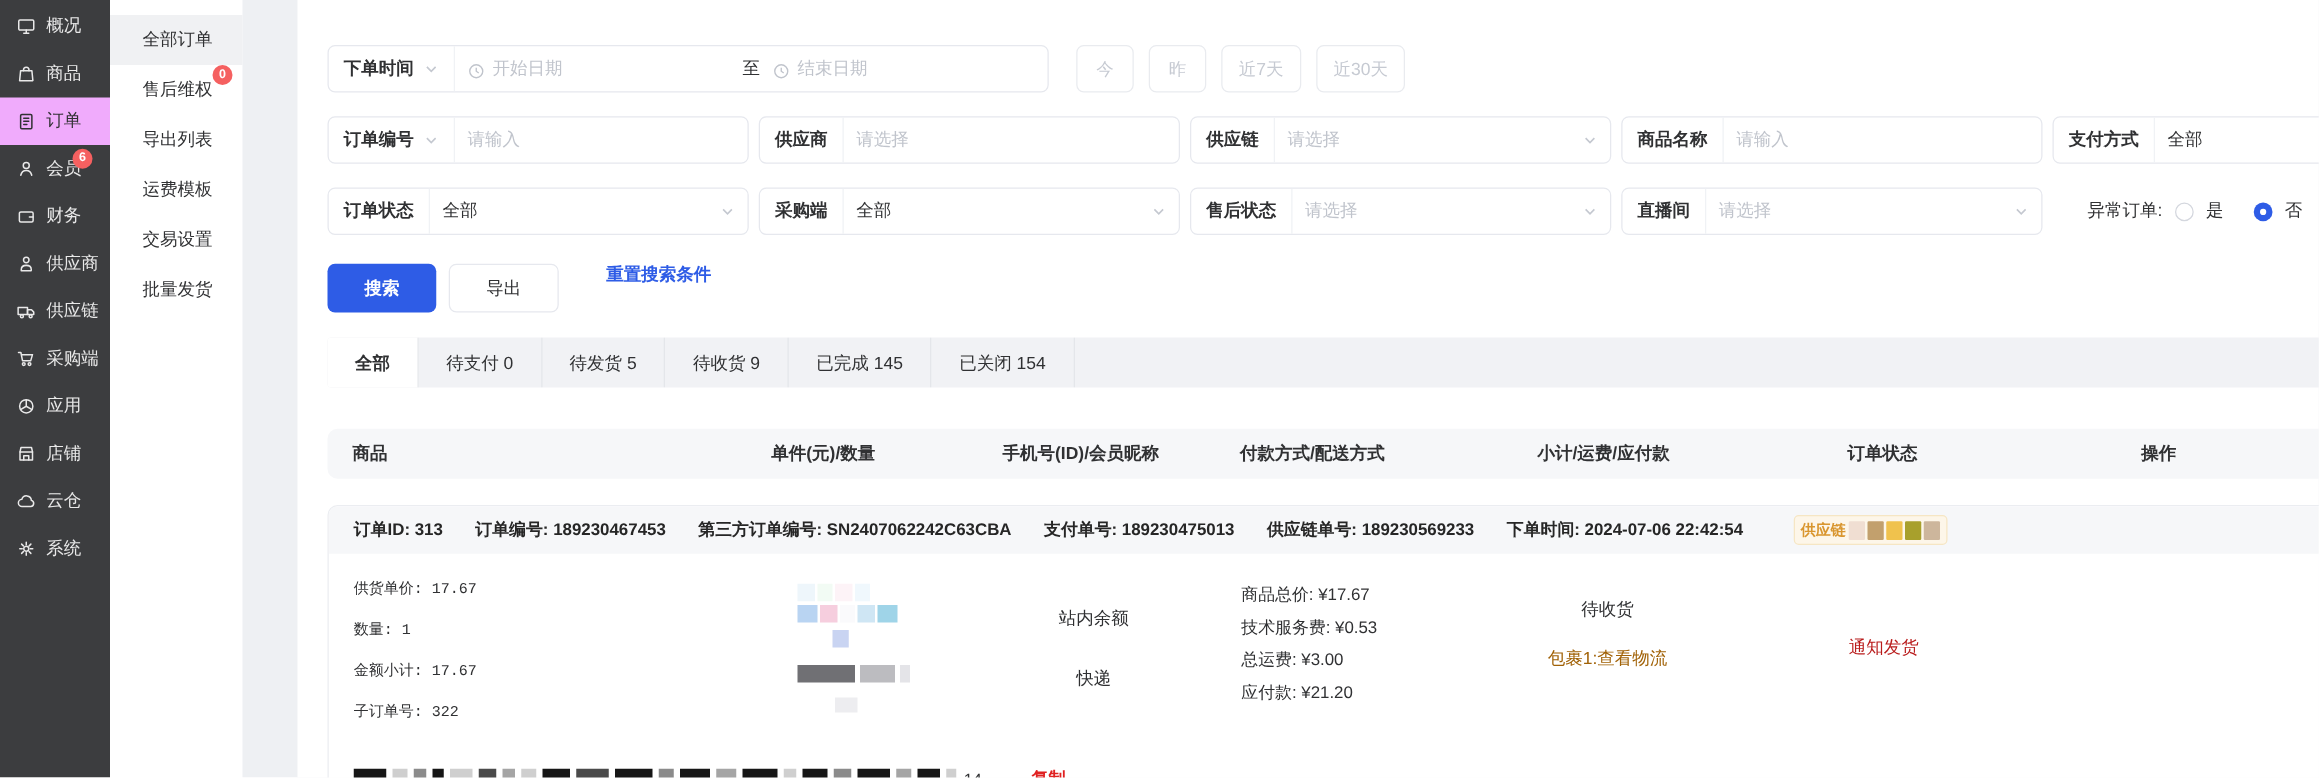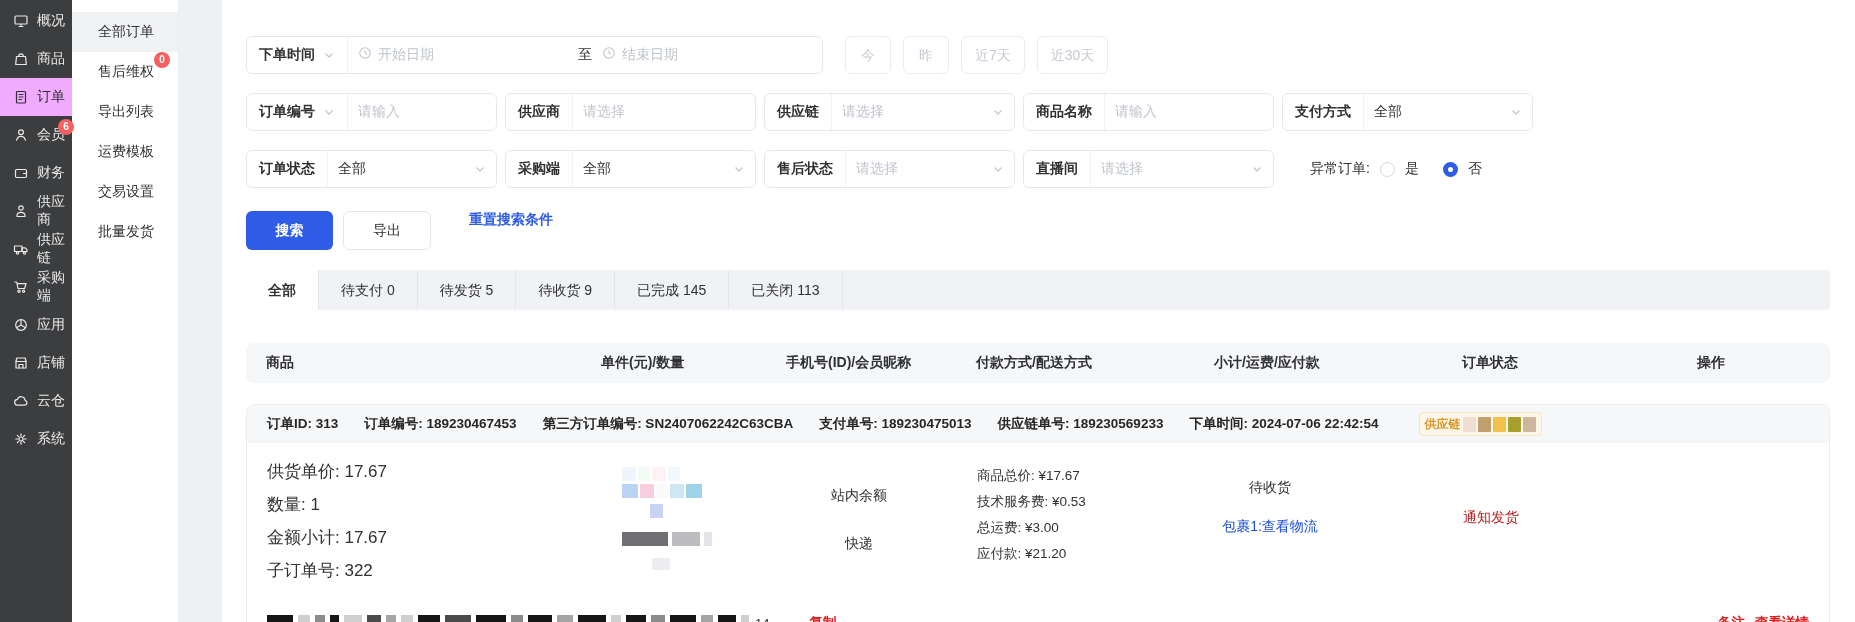--- a/index.html
+++ b/index.html
@@ -4,53 +4,53 @@
 <style>
   * { box-sizing: border-box; margin: 0; padding: 0; }
   body {
     width: 1855px; height: 622px; overflow: hidden;
     font-family: "Liberation Sans", "DejaVu Sans", sans-serif;
     font-size: 14px; color: #303133; background: #fff;
   }
   .app { display: flex; width: 100%; height: 100%; }
 
   
-  .sidebar { width: 72px; flex: none; background: #3c3d3f; color: #e9e9e9; padding-top: 2px; }
+  .sidebar { width: 88px; flex: none; background: #3c3d3f; color: #e9e9e9; padding-top: 2px; }
   .s-item { height: 38px; display: flex; align-items: center; gap: 8px; padding-left: 13px; cursor: pointer; position: relative; font-size: 14px; }
   .s-item.active { background: #f0abfc; color: #303133; }
   .s-ico { width: 16px; height: 16px; flex: none; display: inline-flex; }
   .s-ico svg { width: 16px; height: 16px; stroke: currentColor; fill: none; stroke-width: 1.2; stroke-linecap: round; stroke-linejoin: round; }
   .num-badge { min-width: 16px; height: 16px; border-radius: 9px; background: #f56060; color: #fff; font-size: 10px; line-height: 16px; text-align: center; padding: 0 3px; font-weight: 700; }
   .s-item .num-badge { position: absolute; left: 58px; top: 3px; }
 
   
   .submenu { width: 106px; flex: none; background: #fff; padding-top: 12px; }
   .m-item { height: 40px; display: flex; align-items: center; padding-left: 26px; cursor: pointer; position: relative; color: #303133; }
   .m-item.active { background: #f0f1f3; }
   .m-item .num-badge { position: absolute; right: 8px; top: 0px; }
 
   
   .page { flex: 1; background: #eef0f3; padding-left: 44px; }
   .content { background: #fff; height: 100%; padding: 16px 25px 0 24px; }
 
   
   .frow { display: flex; align-items: center; gap: 8px; margin-top: 19px; }
   .frow.first { margin-top: 20px; }
-  .fgroup { display: flex; align-items: center; height: 38px; border: 1px solid #e6e8ee; border-radius: 6px; background: #fff; width: 251px; flex: none; }
+  .fgroup { display: flex; align-items: center; height: 38px; border: 1px solid #e6e8ee; border-radius: 6px; background: #fff; width: 337px; flex: none; }
   .fgroup.date { width: 577px; }
   .flabel { display: flex; align-items: center; gap: 8px; padding: 0 12px; font-weight: 700; white-space: nowrap; height: 100%; }
   .ffield { flex: 1; display: flex; align-items: center; gap: 6px; padding: 0 10px; border-left: 1px solid #f0f2f5; height: 100%; overflow: hidden; }
   .ph { color: #c0c4cc; white-space: nowrap; }
   .fval { color: #303133; white-space: nowrap; }
   .chev { color: #c4c8d0; display: inline-flex; flex: none; }
   .chev svg { width: 12px; height: 12px; stroke: currentColor; fill: none; stroke-width: 1.3; }
   .ffield .chev { margin-left: auto; }
   .clock { display: inline-flex; flex: none; color: #c0c4cc; }
   .clock svg { width: 14px; height: 14px; stroke: currentColor; fill: none; stroke-width: 1.1; }
-  .date-half { flex: 1; display: flex; align-items: flex-start; gap: 6px; }
+  .date-half { flex: 1; display: flex; align-items: flex-end; gap: 6px; }
   .to-label { color: #303133; flex: none; padding: 0 4px; }
   .quick { display: flex; gap: 12px; margin-left: 14px; }
   .qbtn { height: 38px; border: 1px solid #e9ebef; border-radius: 6px; background: #fff; color: #c6cad2; padding: 0 13px; min-width: 46px; text-align: center; line-height: 36px; cursor: pointer; white-space: nowrap; }
 
   
   .abnormal { display: flex; align-items: center; gap: 10px; margin-left: 28px; white-space: nowrap; }
   .radio { width: 15px; height: 15px; border: 1px solid #d4d7de; border-radius: 50%; background: #fff; position: relative; flex: none; cursor: pointer; }
   .radio.checked { border: none; background: #2e5ce6; }
   .radio.checked::after { content: ""; position: absolute; left: 5px; top: 5px; width: 5px; height: 5px; border-radius: 50%; background: #fff; }
 
@@ -75,35 +75,35 @@
   .order-card { margin-top: 21px; border: 1px solid #ebedf1; border-radius: 8px; overflow: hidden; background: #fff; }
   .order-meta { display: flex; align-items: center; gap: 26px; height: 38px; background: #f6f7f9; padding: 0 20px; font-weight: 700; font-size: 13.5px; color: #262626; white-space: nowrap; }
   .supply-tag { display: flex; align-items: center; gap: 2px; background: #fdf6e9; border: 1px solid #f6e6c4; border-radius: 4px; padding: 0 5px; height: 24px; color: #d9962f; font-size: 12px; font-weight: 700; margin-left: 14px; overflow: hidden; }
   .supply-tag i { display: inline-block; width: 13px; height: 15px; border-radius: 1px; }
 
   .order-body { padding: 0 20px; }
   .c-product { display: flex; gap: 13px; margin-top: 28px; }
   .p-img { width: 57px; height: 57px; border-radius: 6px; border: 1px solid #f2e3df; flex: none; overflow: hidden; }
   .p-title { color: #3d5fd9; width: 252px; line-height: 26px; cursor: pointer; }
   .p-spec { color: #9aa0a8; font-size: 13px; margin-top: 3px; }
-  .c-price { margin-top: 12px; font-size: 17px; }
+  .c-price { margin-top: 12px; font-size: 12px; font-family: Liberation Mono, monospace; }
   .c-price div { line-height: 33px; white-space: nowrap; }
   .c-customer { margin-top: 24px; padding-left: 20px; }
   .pastel-row { display: flex; gap: 2px; margin-bottom: 3px; }
   .pastel-row i, .gray-row i { display: inline-block; height: 14px; }
   .gray-row { display: flex; gap: 4px; margin-top: 14px; align-items: center; }
   .c-pay { margin-top: 42px; }
   .pay-box { width: 92px; text-align: center; margin-left: 26px; font-family: Liberation Serif, serif; }
   .pay-box div { line-height: 22px; }
   .pay-box div + div { margin-top: 26px; }
   .c-totals { margin-top: 20px; font-size: 13.5px; }
   .c-totals div { line-height: 26px; white-space: nowrap; }
   .c-status { margin-top: 36px; }
   .status-box { width: 110px; text-align: center; }
-  .logi-link { color: #1d4ed8; margin-top: 18px; line-height: 22px; cursor: pointer; }
+  .logi-link { color: #a16207; margin-top: 18px; line-height: 22px; cursor: pointer; }
   .c-action { margin-top: 66px; }
   .action-link { color: #b91c1c; cursor: pointer; }
 
   .order-foot { display: flex; align-items: center; height: 40px; padding: 0 20px; margin-top: 16px; position: relative; }
   .mask-line { display: flex; align-items: center; gap: 5px; }
   .mask-line i { display: inline-block; height: 16px; }
   .mask-tail { margin-left: 6px; font-size: 13px; color: #303133; }
   .copy-link { color: #e02121; font-weight: 700; margin-left: 40px; cursor: pointer; font-size: 13.5px; }
   .foot-right { margin-left: auto; display: flex; gap: 10px; font-size: 13.5px; }
   .foot-right span { color: #e02121; font-weight: 700; cursor: pointer; }
@@ -420,21 +420,21 @@
         <button class="btn btn-plain">导出</button>
         <span class="link-reset">重置搜索条件</span>
       </div>
 
       <div class="tabs">
         <div class="tab active">全部</div>
         <div class="tab">待支付 0</div>
         <div class="tab">待发货 5</div>
         <div class="tab">待收货 9</div>
         <div class="tab">已完成 145</div>
-        <div class="tab">已关闭 113</div>
+        <div class="tab">已关闭 154</div>
         <div class="fill"></div>
       </div>
 
       <div class="thead grid7">
         <span>商品</span>
         <span>单件(元)/数量</span>
         <span>手机号(ID)/会员昵称</span>
         <span>付款方式/配送方式</span>
         <span>小计/运费/应付款</span>
         <span>订单状态</span>

